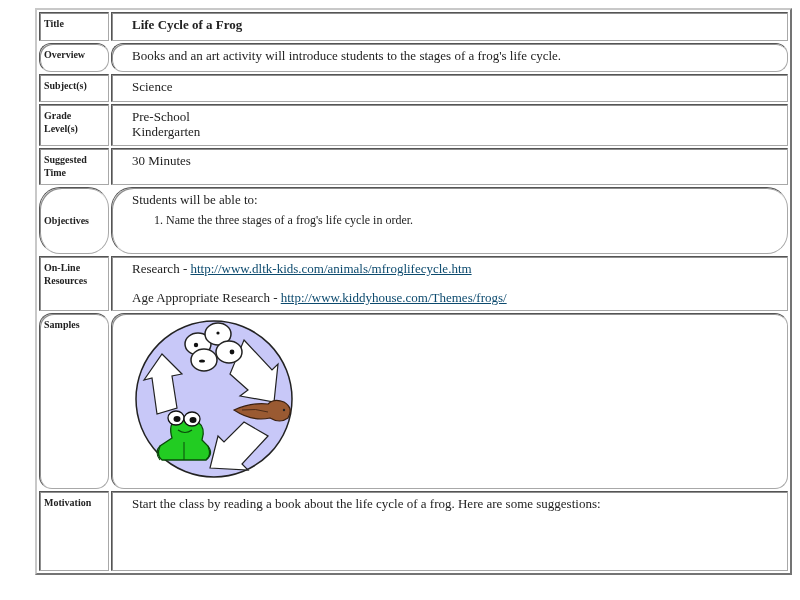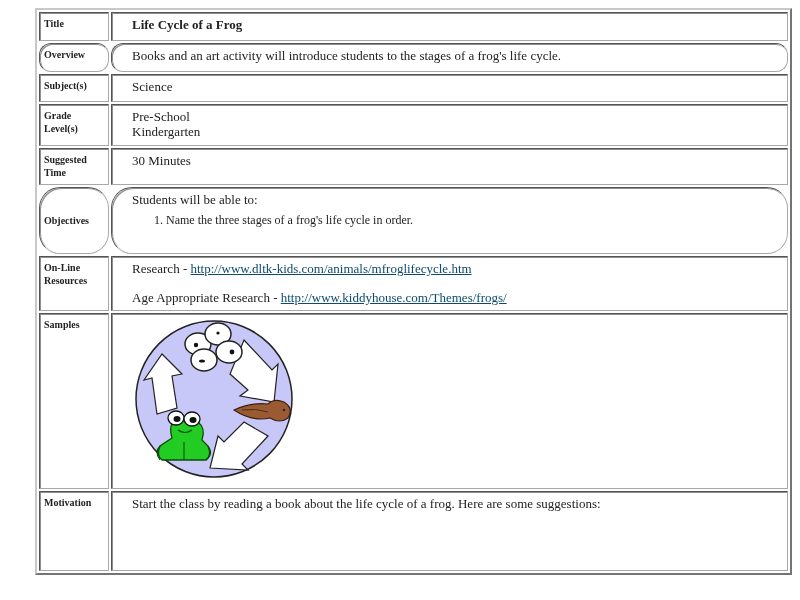--- a/index.html
+++ b/index.html
@@ -27,21 +27,21 @@
   ol { margin: 6px 0 6px 0; padding-left: 34px; font-size: 12px; }
   ol li { line-height: 14px; }
   .r-title td { height: 19px; }
   .r-overview td { height: 19px; border-radius: 12px; }
   .r-subject td { height: 18px; }
   .r-grade td { height: 32px; margin-top: 6px; }
   .r-time td { height: 27px; }
   .r-mat td { height: 16px; }
   .r-obj td { height: 57px; border-radius: 21px; }
   .r-online td { height: 45px; }
-  .r-samples td { height: 166px; }
+  .r-samples td { height: 166px; border-radius: 13px; }
   .r-prep td { height: 48px; }
   .r-motiv td { height: 70px; }
   .frog-art { display: block; margin-top: 0px; }
 </style>
 </head>
 <body>
 
 <table class="plan">
   <tbody>
       <tr class="r-title">

